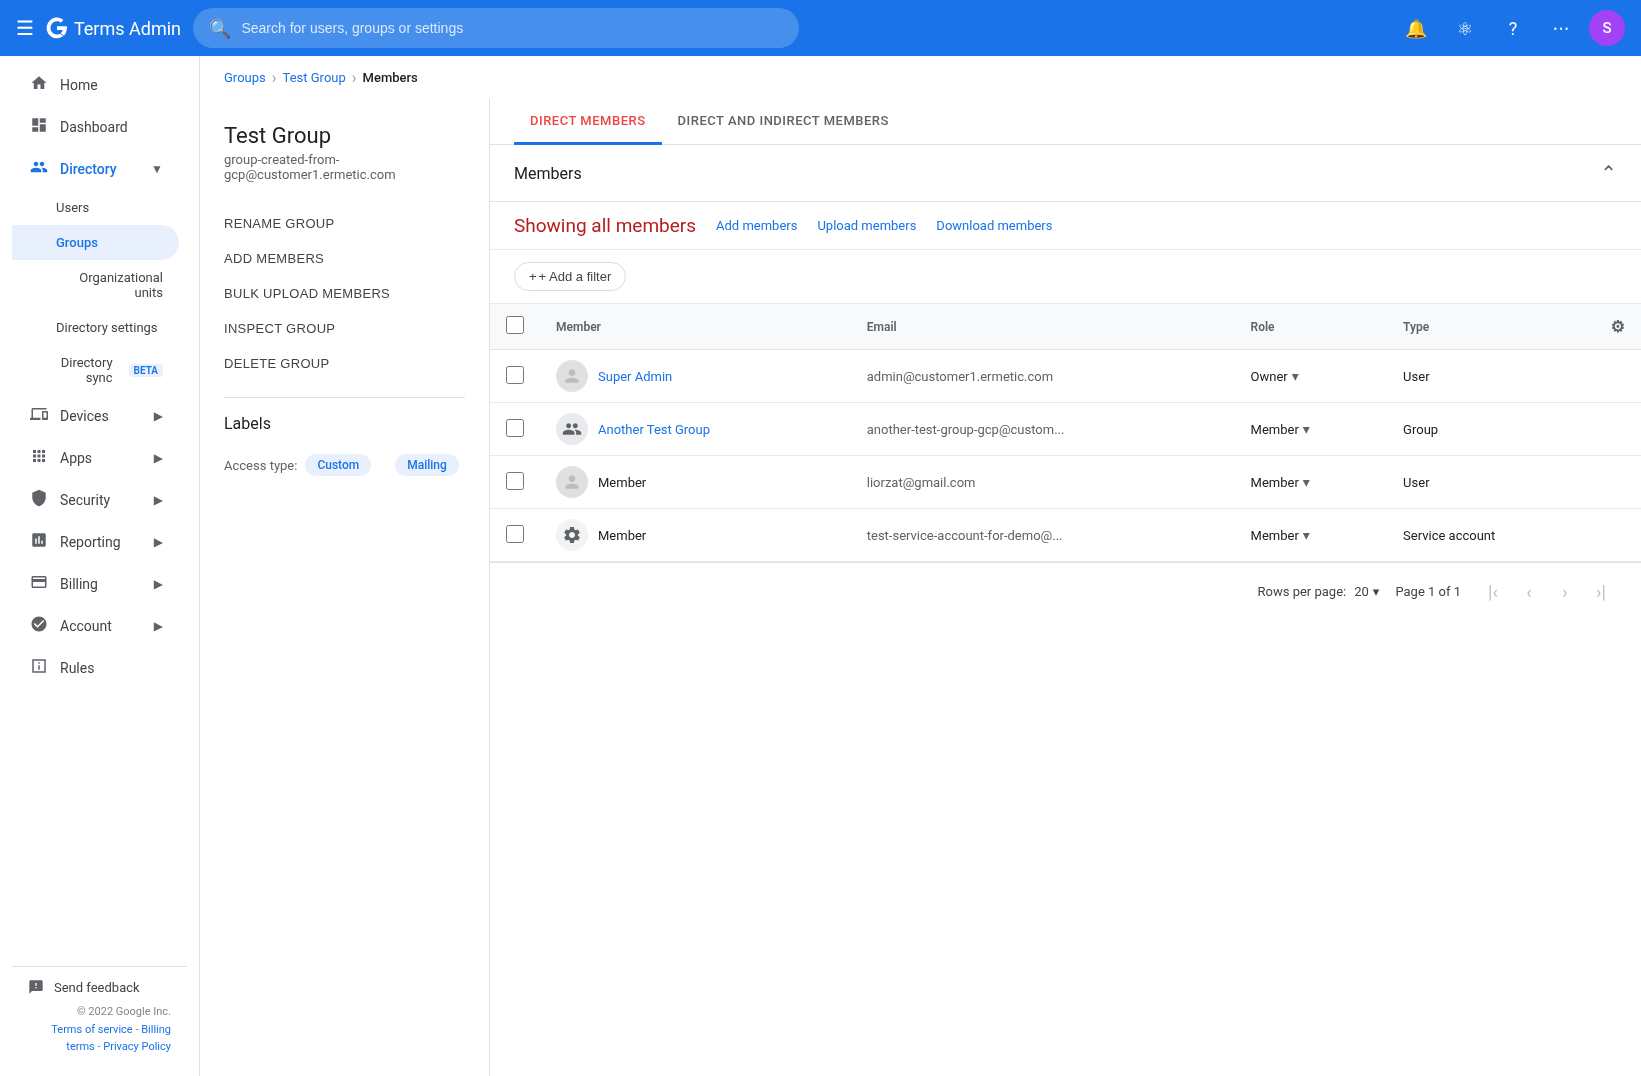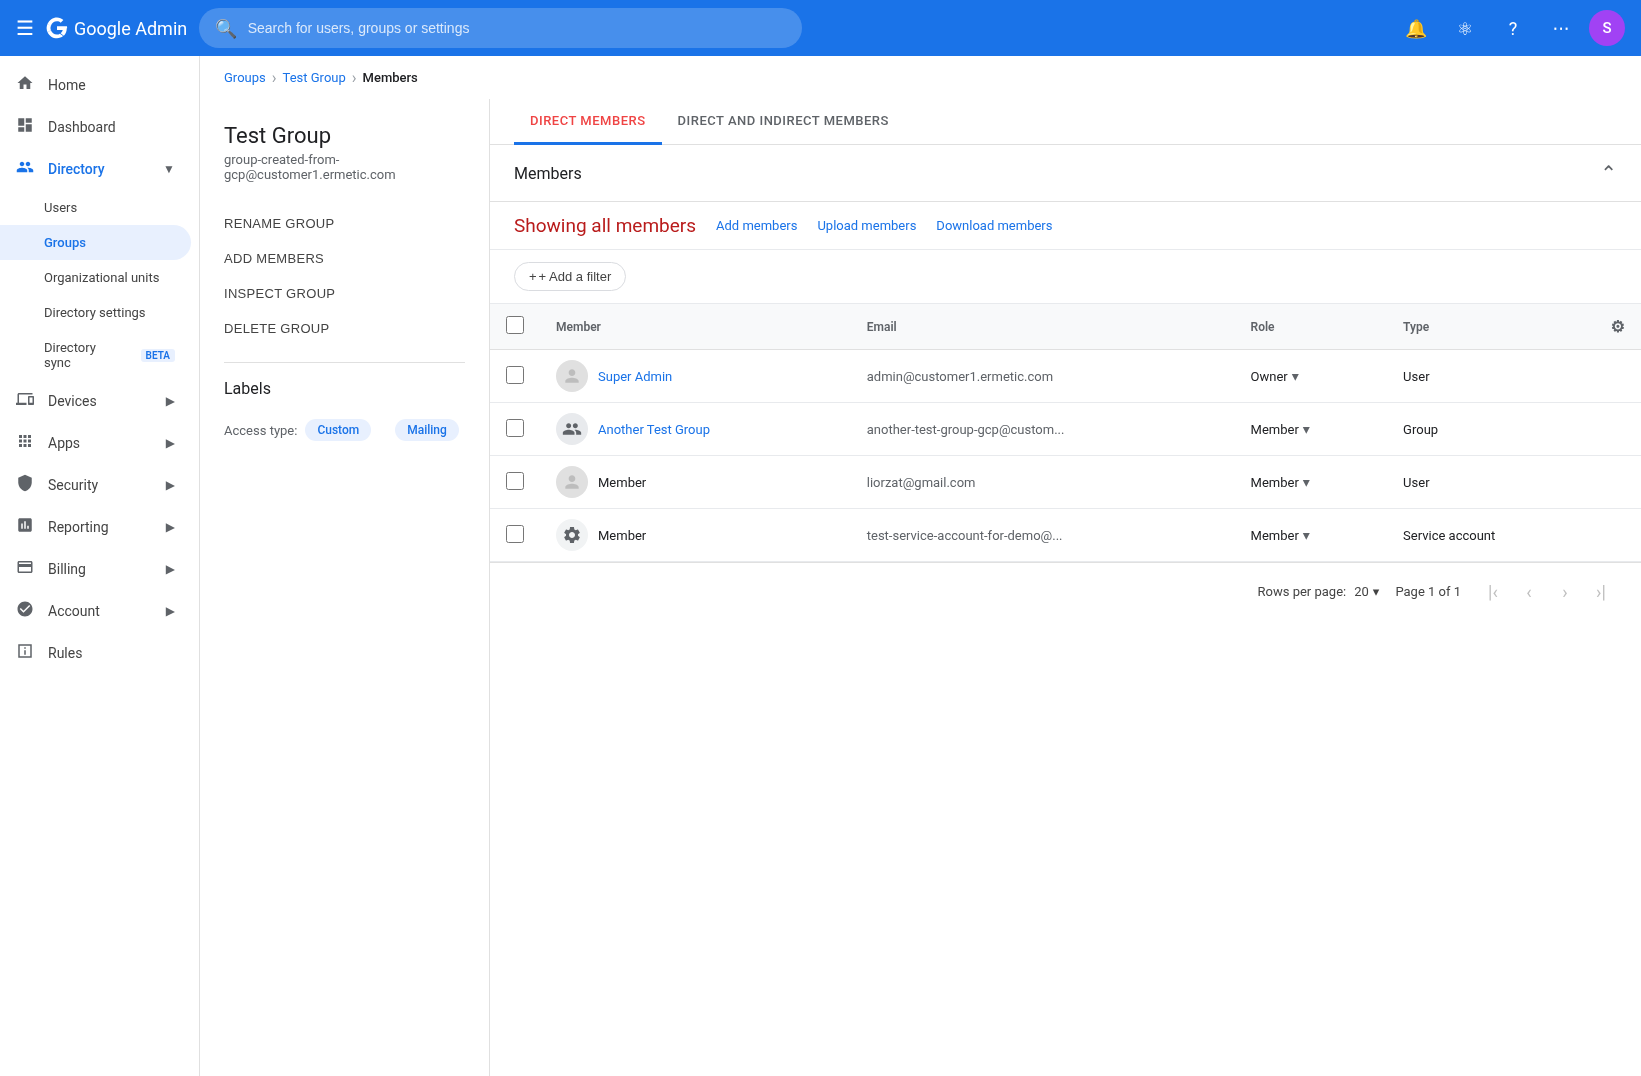--- a/index.html
+++ b/index.html
@@ -33,21 +33,21 @@
       display: flex; align-items: center; justify-content: center; color: #fff;
       font-size: 15px; font-weight: 500; cursor: pointer;
     }
 
     
     .layout { display: flex; margin-top: 56px; height: calc(1076px - 56px); }
 
     
     .sidebar {
       width: 200px; min-width: 200px; background: #fff; border-right: 1px solid #e0e0e0;
-      overflow-y: auto; display: flex; flex-direction: column; padding: 8px 0;
+      overflow-y: auto; display: flex; flex-direction: column; padding: 8px 12px; text-align: right;
     }
     .sidebar-item {
       display: flex; align-items: center; padding: 10px 16px; gap: 12px;
       cursor: pointer; color: #444; font-size: 14px; border-radius: 0 24px 24px 0;
       margin-right: 8px;
     }
     .sidebar-item.active { background: #e8f0fe; color: #1a73e8; font-weight: 500; }
     .sidebar-item .icon { font-size: 18px; color: #5f6368; min-width: 20px; }
     .sidebar-item.sub { padding-left: 44px; font-size: 13px; }
     .sidebar-item.sub.active { background: #e8f0fe; color: #1a73e8; font-weight: 500; }
@@ -165,21 +165,21 @@
 
 <div class="topbar">
   <span class="topbar-menu-icon">☰</span>
   <div class="topbar-logo">
     <svg width="22" height="22" viewBox="0 0 48 48">
       <path fill="#fff" d="M24 9.5c3.1 0 5.8 1.1 8 2.9l5.9-5.9C34.2 3.3 29.4 1 24 1 14.8 1 7 6.7 3.7 14.6l6.9 5.4C12.2 13.7 17.6 9.5 24 9.5z"></path>
       <path fill="#fff" d="M46.1 24.5c0-1.6-.1-3.1-.4-4.5H24v8.5h12.4c-.5 2.8-2.1 5.2-4.5 6.8l7 5.4c4.1-3.8 6.4-9.4 6.4-16.2z"></path>
       <path fill="#fff" d="M10.6 28.6c-.5-1.5-.8-3.1-.8-4.6s.3-3.1.8-4.6L3.7 14c-1.5 3-2.4 6.3-2.4 10s.9 7 2.4 10l6.9-5.4z"></path>
       <path fill="#fff" d="M24 46.5c5.4 0 10-1.8 13.3-4.8l-7-5.4c-1.8 1.2-4 1.9-6.3 1.9-6.4 0-11.8-4.3-13.4-10l-6.9 5.4C7 40.8 14.8 46.5 24 46.5z"></path>
     </svg>
-    <span>Google Admin</span>
+    <span>Terms Admin</span>
   </div>
   <div class="topbar-search">
     <span class="topbar-search-icon">🔍</span>
     <input type="text" placeholder="Search for users, groups or settings" style="">
   </div>
   <div class="topbar-spacer"></div>
   <div class="topbar-actions">
     <div class="topbar-icon-btn" title="Notifications">🔔</div>
     <div class="topbar-icon-btn" title="Support">⚛</div>
     <div class="topbar-icon-btn" title="Help">?</div>
@@ -303,40 +303,55 @@
 
     <div class="sidebar-item">
       <span class="icon">
         <svg width="18" height="18" viewBox="0 0 24 24" fill="#5f6368">
             <path d="M3 3v18h18V3H3zm16 16H5V5h14v14zM11 7h2v2h-2zm0 4h2v6h-2z"></path>
           </svg>
       </span>
       <span>Rules</span>
     </div>
 
+    <div class="sidebar-footer">
+      <div class="send-feedback">
+        <svg width="16" height="16" viewBox="0 0 24 24" fill="#5f6368">
+            <path d="M20 2H4c-1.1 0-1.99.9-1.99 2L2 22l4-4h14c1.1 0 2-.9 2-2V4c0-1.1-.9-2-2-2zm-7 12h-2v-2h2v2zm0-4h-2V6h2v4z"></path>
+          </svg>
+        <span>Send feedback</span>
+      </div>
+      <div class="copyright">
+        <span>© 2022 Google Inc.</span><br>
+        <a>Terms of service</a> -
+        <a>Billing terms</a> -
+        <a>Privacy Policy</a>
+      </div>
+    </div>
   </nav>
 
   <div class="main">
 
     <div class="breadcrumb">
       <a>Groups</a>
       <span class="breadcrumb-sep">›</span>
       <a>Test Group</a>
       <span class="breadcrumb-sep">›</span>
       <span class="breadcrumb-current">Members</span>
     </div>
 
     <div class="content-area">
 
       <div class="left-panel">
         <div class="group-title">Test Group</div>
         <div class="group-email">group-created-from-gcp@customer1.ermetic.com</div>
 
         <button class="group-action">RENAME GROUP</button>
         <button class="group-action">ADD MEMBERS</button>
+        <button class="group-action">BULK UPLOAD MEMBERS</button>
         <button class="group-action">INSPECT GROUP</button>
         <button class="group-action">DELETE GROUP</button>
 
         <hr class="divider">
 
         <div class="labels-section">
           <div class="labels-title">Labels</div>
           <div class="label-chips">
             <div style="display:flex;align-items:center;gap:4px;">
               <span class="access-type">Access type:</span>

